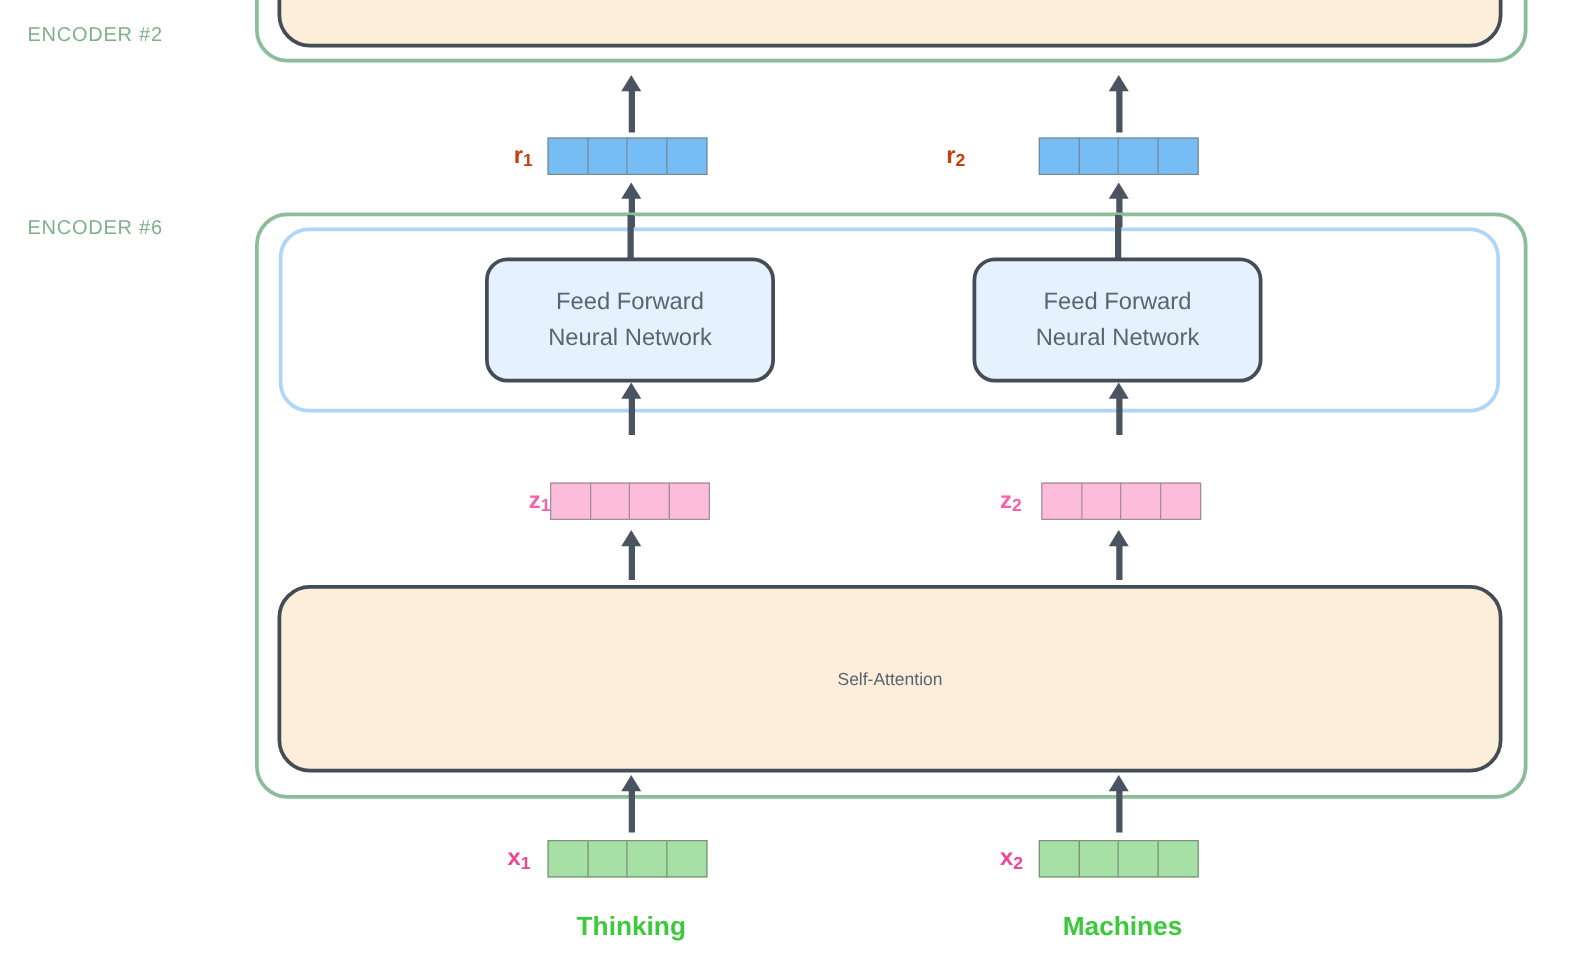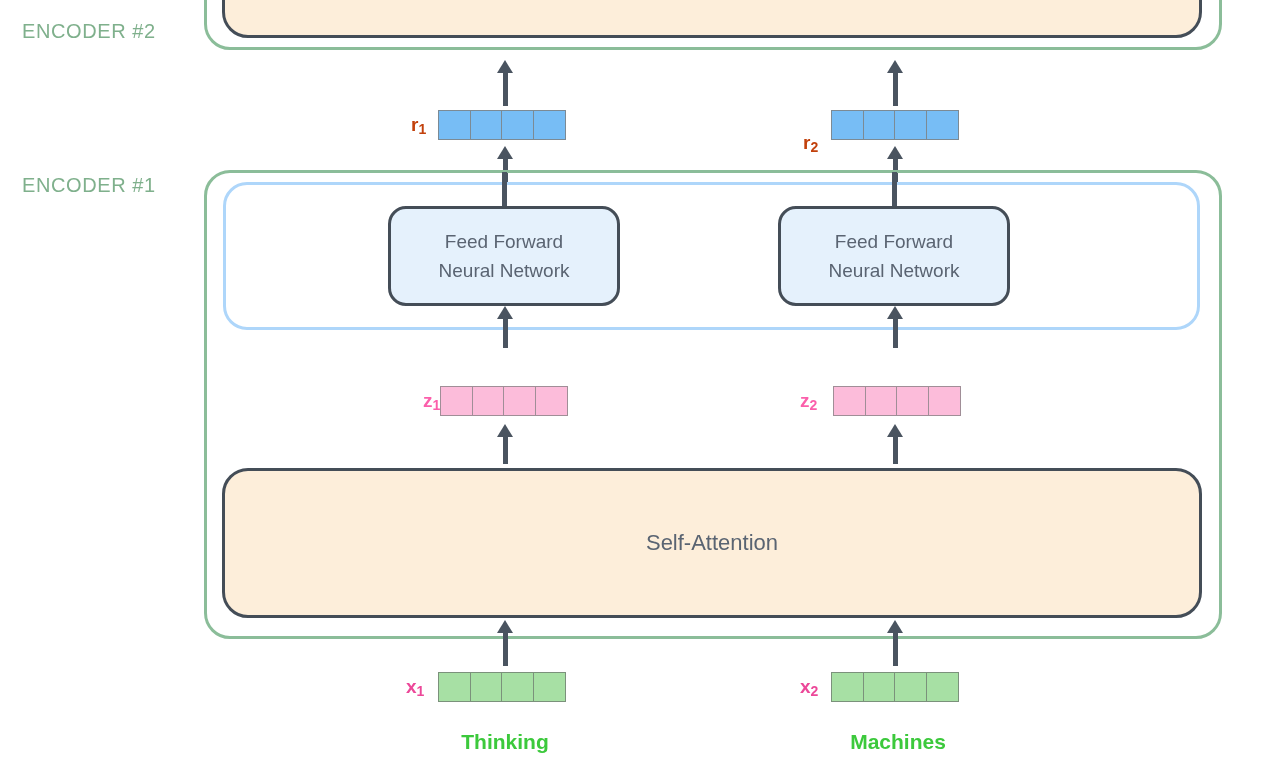--- a/index.html
+++ b/index.html
@@ -41,21 +41,21 @@
     left: 204px;
     top: 170px;
     width: 1018px;
     height: 469px;
   }
 
   
   .encoder-label {
     position: absolute;
     color: #7fb08c;
-    font-size: 20px;
+    font-size: 16px;
     letter-spacing: 0.6px;
     white-space: nowrap;
   }
   #encoder2-label { left: 22px; top: 20px; }
   #encoder1-label { left: 22px; top: 174px; }
 
   
   .block {
     position: absolute;
     box-sizing: border-box;
@@ -77,21 +77,21 @@
     border-radius: 26px;
   }
 
   #self-attention-block {
     left: 222px;
     top: 468px;
     width: 980px;
     height: 150px;
     background: #fdeeda;
     border-radius: 26px;
-    font-size: 22px;
+    font-size: 14px;
   }
 
   
   #ffn-container {
     position: absolute;
     left: 223px;
     top: 182px;
     width: 977px;
     height: 148px;
     box-sizing: border-box;
@@ -156,21 +156,21 @@
 
   
   #vec-r1 { left: 438px; top: 110px; }
   #vec-r2 { left: 831px; top: 110px; }
   #vec-z1 { left: 440px; top: 386px; }
   #vec-z2 { left: 833px; top: 386px; }
   #vec-x1 { left: 438px; top: 672px; }
   #vec-x2 { left: 831px; top: 672px; }
 
   #label-r1 { left: 411px; top: 114px; }
-  #label-r2 { left: 803px; top: 114px; margin-top: 18px; }
+  #label-r2 { left: 757px; top: 114px; }
   #label-z1 { left: 406px; top: 390px; margin-left: 17px; }
   #label-z2 { left: 800px; top: 390px; }
   #label-x1 { left: 406px; top: 676px; }
   #label-x2 { left: 800px; top: 676px; }
 
   
   .arrow {
     position: absolute;
     width: 16px;
   }
@@ -257,21 +257,21 @@
     <div class="head"></div>
     <div class="shaft"></div>
   </div>
   <div class="arrow" style="left:887px; top:146px; height:36px;">
     <div class="head"></div>
     <div class="shaft"></div>
   </div>
 
   <div class="encoder-frame" id="encoder1-frame"></div>
 
-  <div class="encoder-label" id="encoder1-label">ENCODER #1</div>
+  <div class="encoder-label" id="encoder1-label">ENCODER #6</div>
 
   <div id="ffn-container"></div>
 
   <div class="connector" style="left:502px; top:172px; height:40px;"></div>
   <div class="connector" style="left:892px; top:172px; height:40px;"></div>
 
   <div class="ffn-box" id="ffn-box-1">
     <span>Feed Forward</span>
     <span>Neural Network</span>
   </div>

